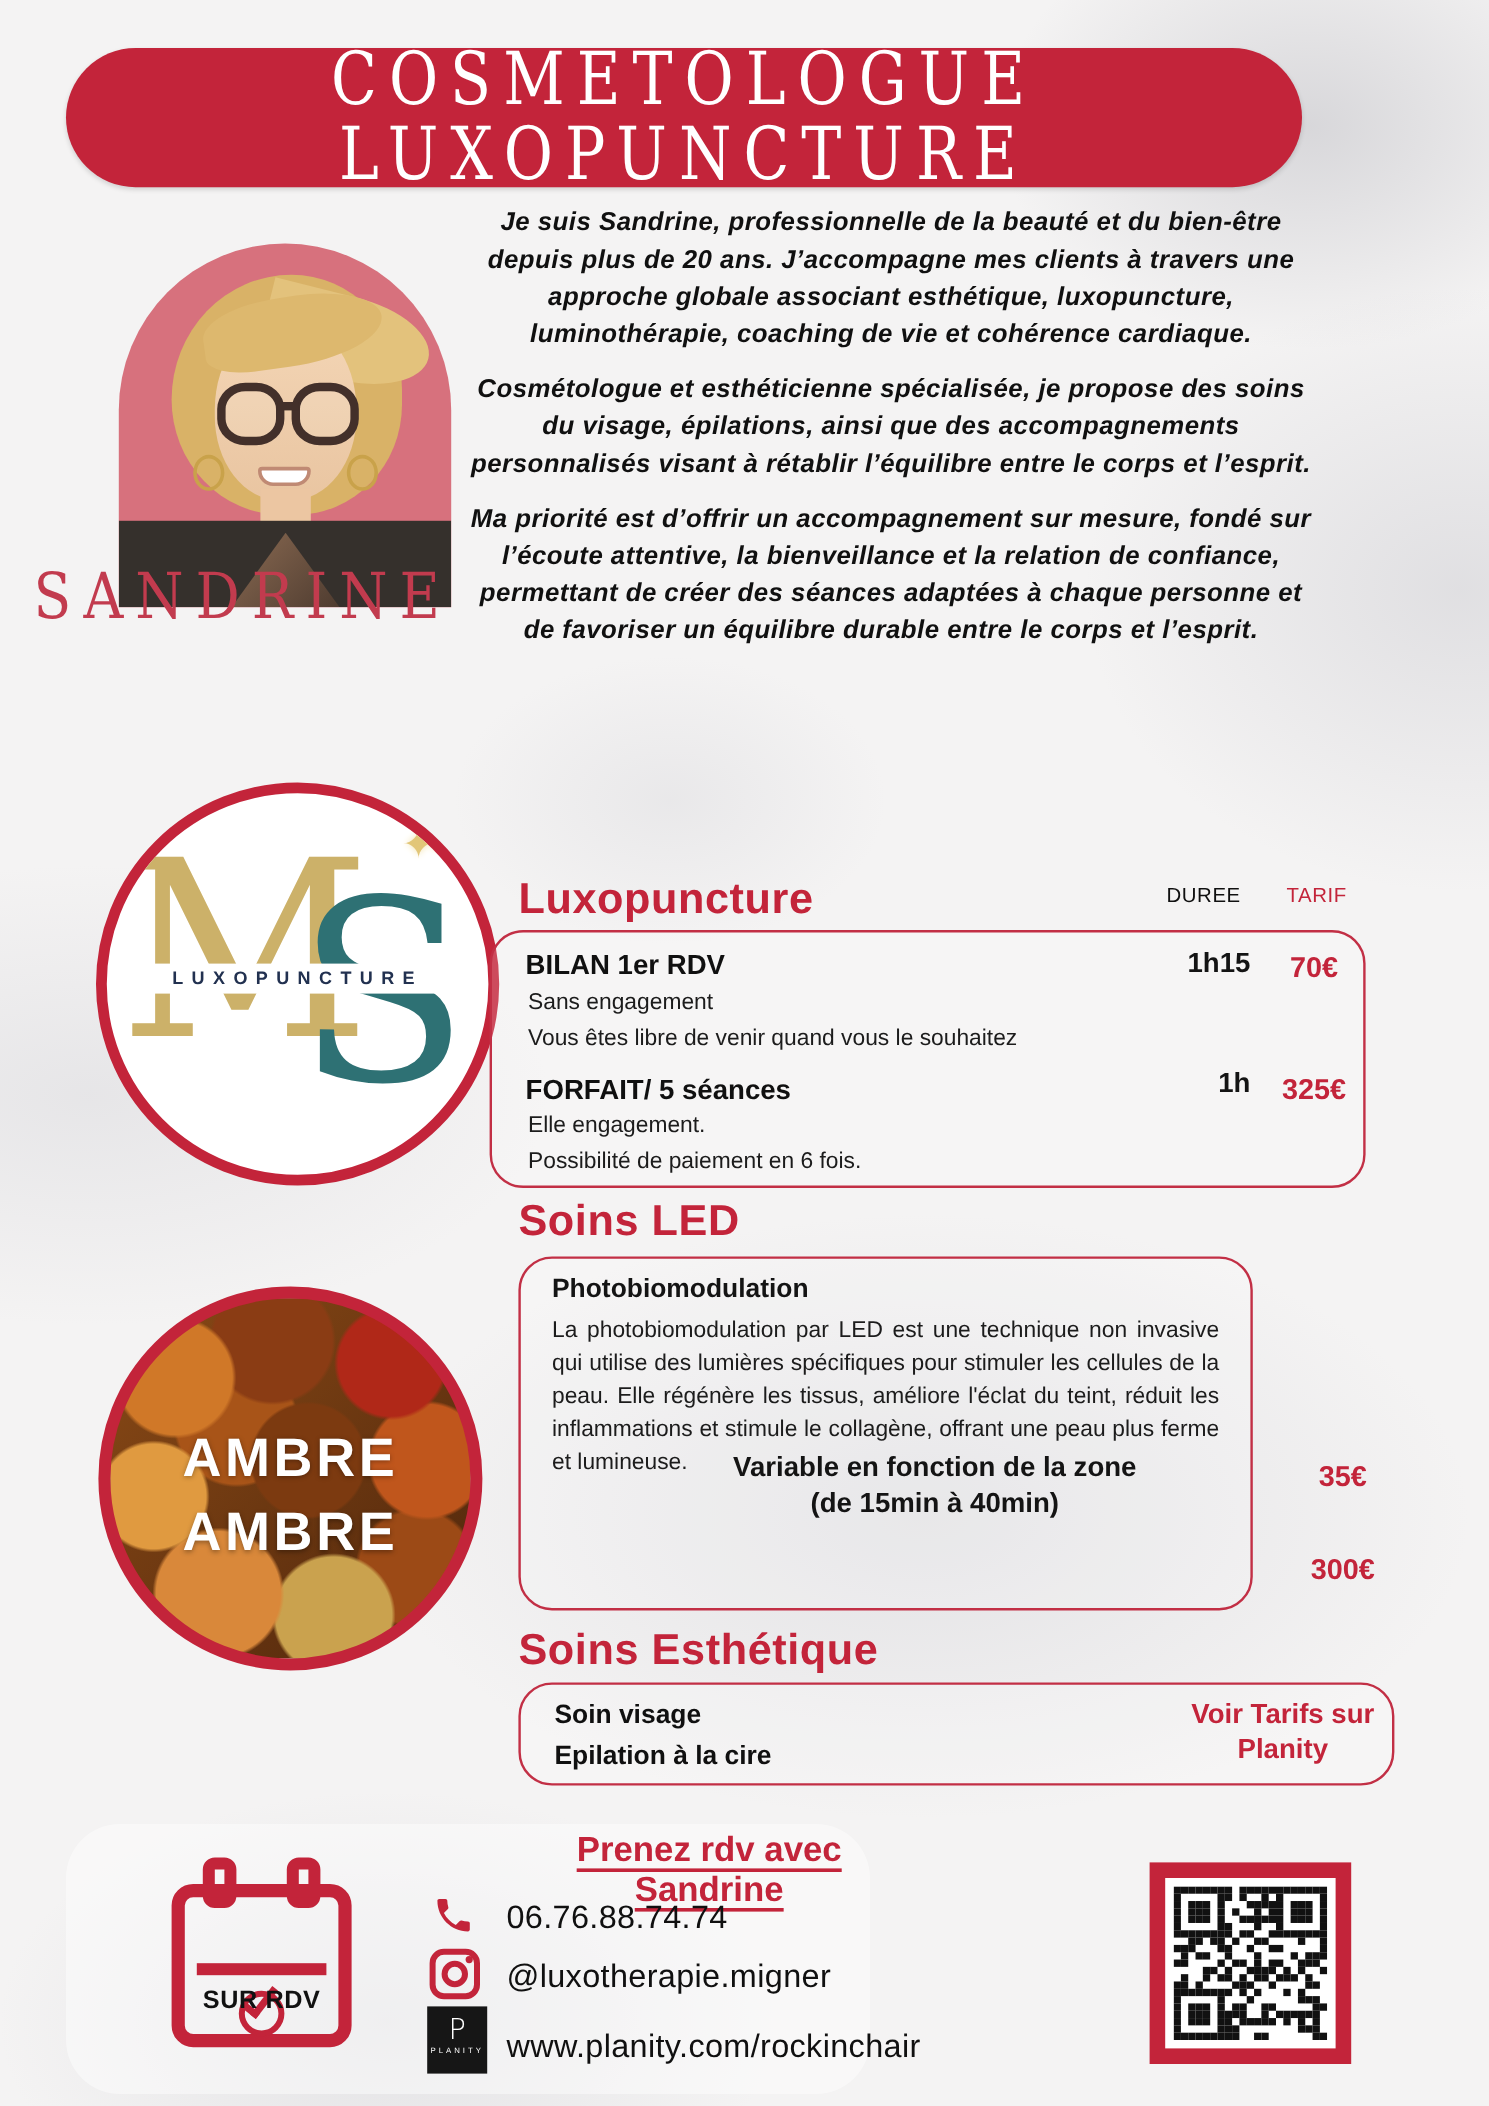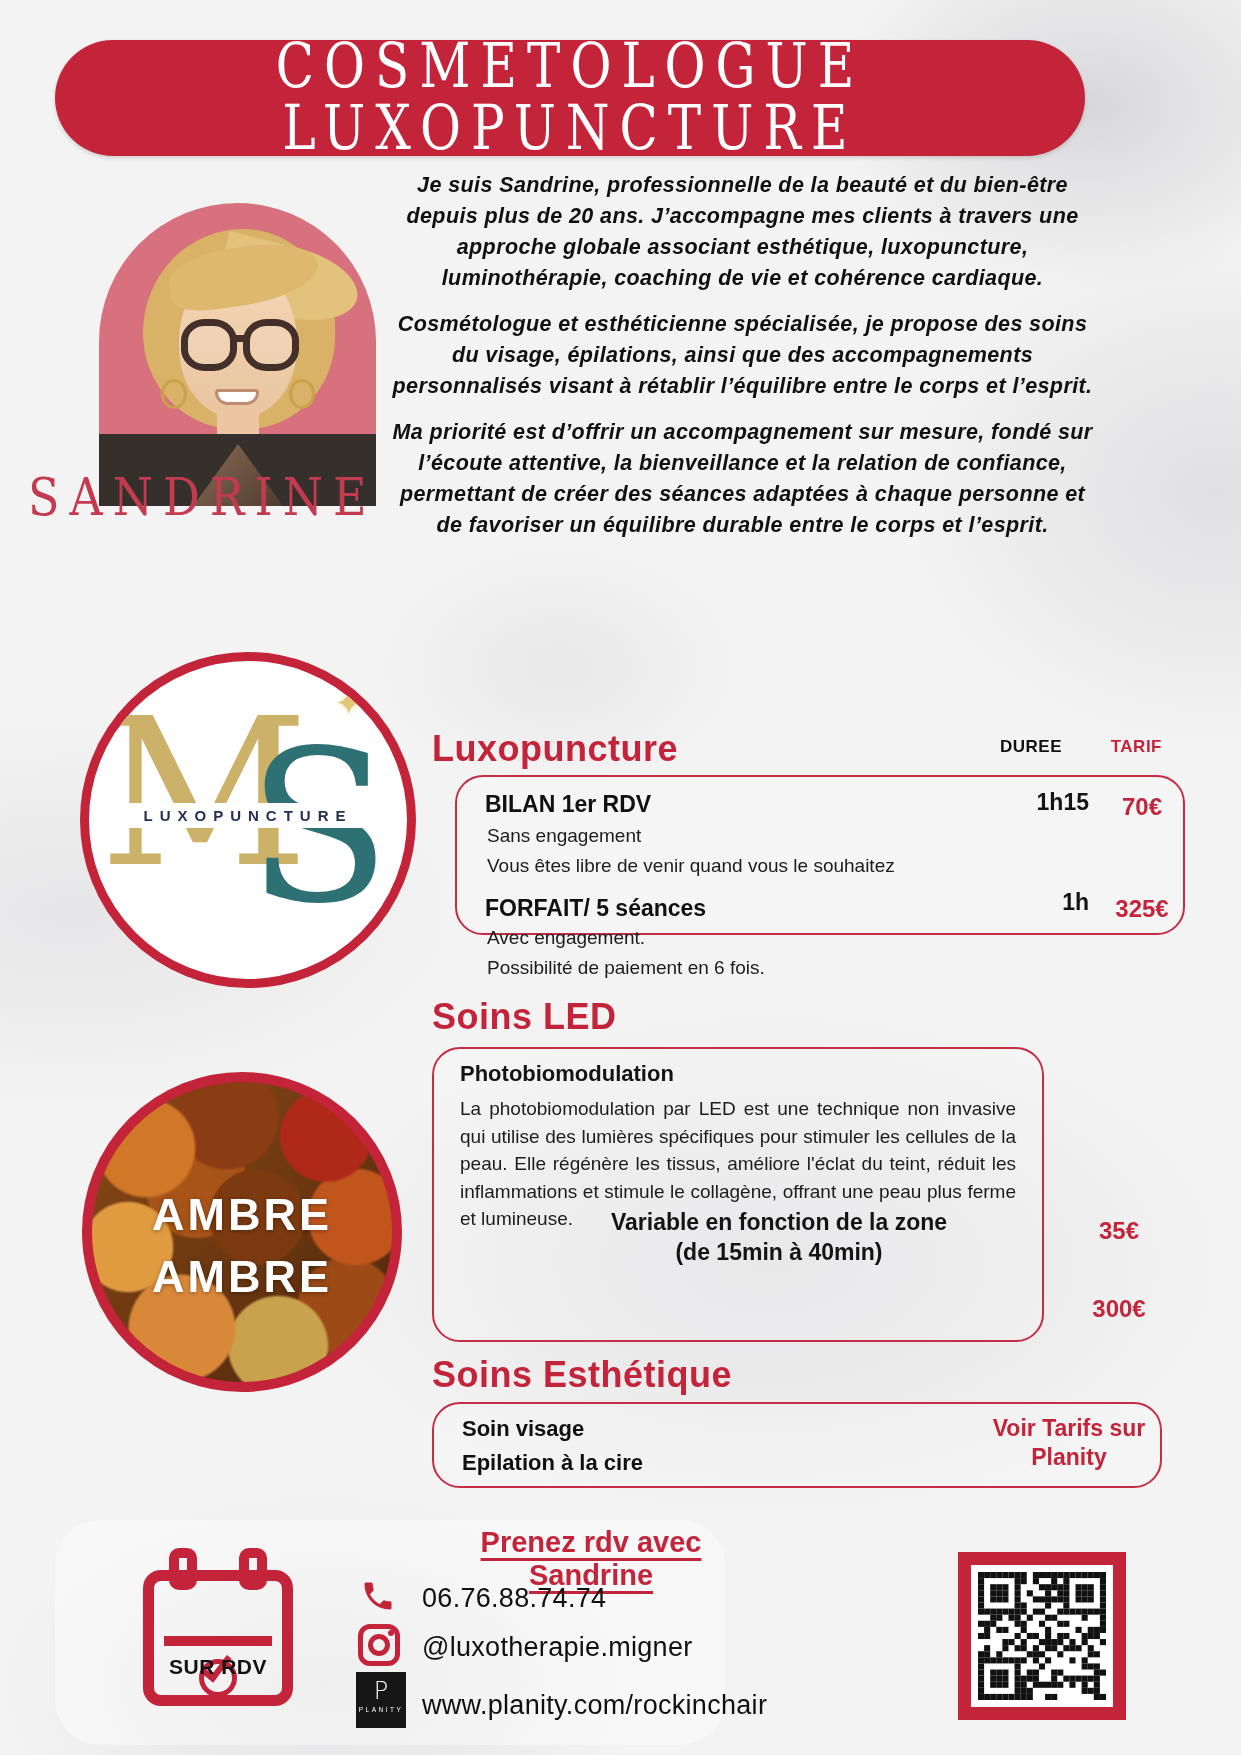--- a/index.html
+++ b/index.html
@@ -103,24 +103,24 @@
       linear-gradient(135deg,#8a4a16,#4f260c);
   }
   .amber-text{
     position:absolute;left:0;right:0;top:102px;text-align:center;color:#fff;
     font-size:45px;font-weight:bold;letter-spacing:3px;line-height:62px;
     text-shadow:0 1px 4px rgba(0,0,0,.35);
   }
 
   
   .sec-heading{font-size:36px;font-weight:bold;color:var(--red);letter-spacing:.5px;}
-  .col-label{width:90px;text-align:right;font-size:17px;font-weight:bold;letter-spacing:.5px;}
+  .col-label{width:90px;text-align:left;font-size:17px;font-weight:normal;letter-spacing:.5px;}
   .red-box{border:2px solid #c22f45;border-radius:28px;background:rgba(255,255,255,.18);}
 
-  .lux-box{left:455px;top:775px;width:730px;height:160px;}
+  .lux-box{left:408px;top:775px;width:730px;height:215px;}
   .item-title{position:absolute;font-size:23px;font-weight:bold;color:#101010;}
   .item-note{position:absolute;font-size:19px;color:#1c1c1c;}
   .duree-val{position:absolute;width:90px;text-align:right;font-size:23px;font-weight:bold;}
   .tarif-val{position:absolute;width:90px;text-align:center;font-size:24px;font-weight:bold;color:var(--red);}
 
   .led-box{left:432px;top:1047px;width:612px;height:295px;}
   .led-sub{position:absolute;left:26px;top:12px;font-size:22px;font-weight:bold;}
   .led-desc{position:absolute;left:26px;right:26px;top:46px;font-size:19px;line-height:27.5px;text-align:justify;color:#1c1c1c;}
   .led-row-label{position:absolute;left:145px;width:400px;text-align:center;font-size:23px;font-weight:bold;line-height:30px;}
 
@@ -210,21 +210,21 @@
   <div class="abs red-box lux-box">
     <div class="item-title" style="left:28px;top:14px;">BILAN  1er RDV</div>
     <div class="duree-val" style="left:542px;top:12px;">1h15</div>
     <div class="tarif-val" style="left:640px;top:16px;">70€</div>
     <div class="item-note" style="left:30px;top:48px;">Sans engagement</div>
     <div class="item-note" style="left:30px;top:78px;">Vous êtes libre de venir quand vous le souhaitez</div>
 
     <div class="item-title" style="left:28px;top:118px;">FORFAIT/ 5 séances</div>
     <div class="duree-val" style="left:542px;top:112px;">1h</div>
     <div class="tarif-val" style="left:640px;top:118px;">325€</div>
-    <div class="item-note" style="left:30px;top:150px;">Avec engagement.</div>
+    <div class="item-note" style="left:30px;top:150px;">Elle engagement.</div>
     <div class="item-note" style="left:30px;top:180px;">Possibilité de paiement en 6 fois.</div>
   </div>
 
   <div class="abs sec-heading" style="left:432px;top:996px;">Soins LED</div>
   <div class="abs red-box led-box">
     <div class="led-sub">Photobiomodulation</div>
     <div class="led-desc">La photobiomodulation par LED est une technique non invasive qui utilise des lumières spécifiques pour stimuler les cellules de la peau. Elle régénère les tissus, améliore l'éclat du teint, réduit les inflammations et stimule le collagène, offrant une peau plus ferme et lumineuse.</div>
     <div class="led-row-label" style="top:158px;">
       <div>Variable en fonction de la zone</div>
       <div>(de 15min à 40min)</div>

